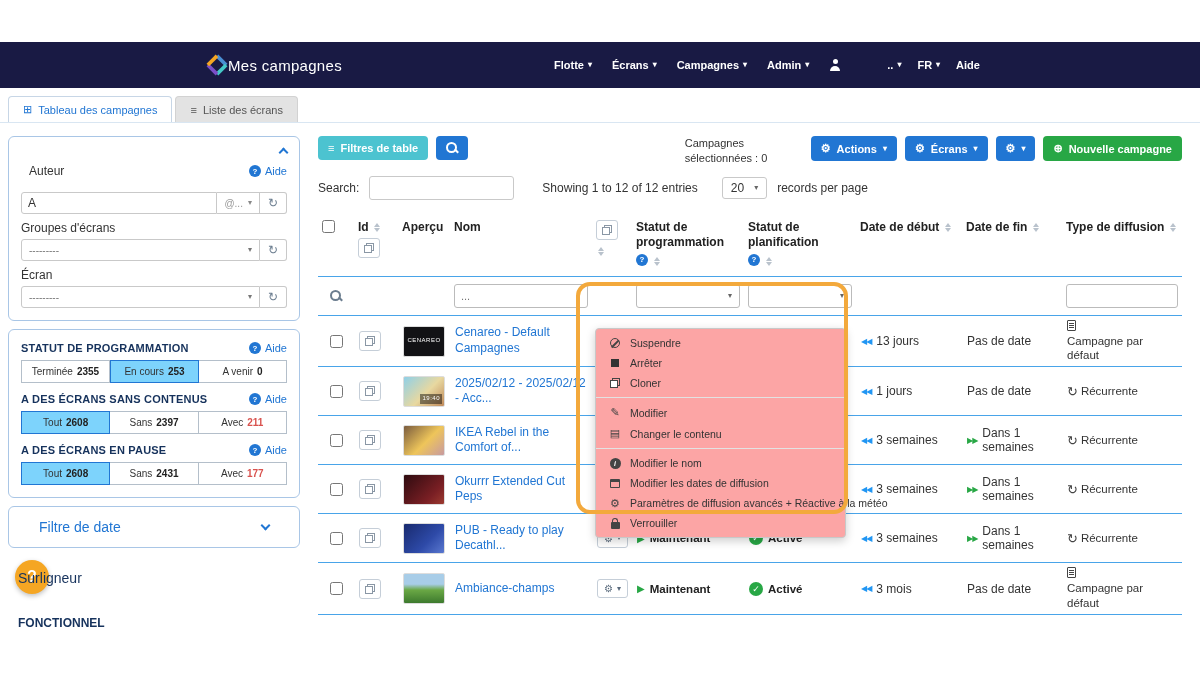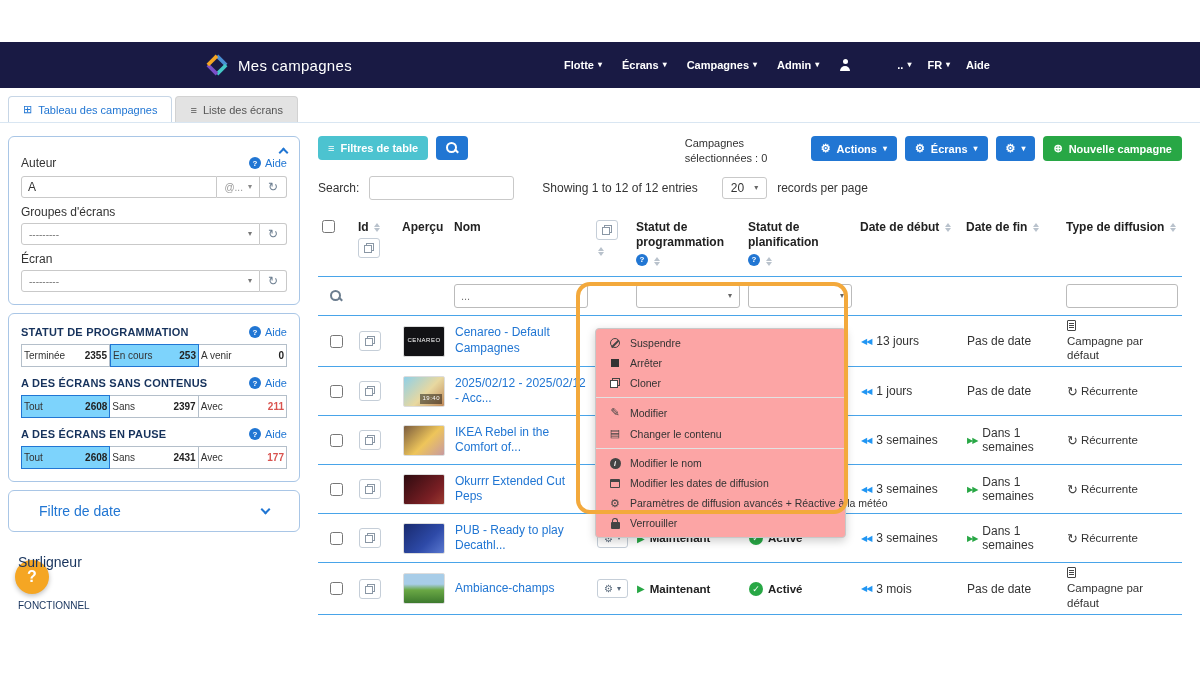--- a/index.html
+++ b/index.html
@@ -1,21 +1,21 @@
 <!DOCTYPE html>
 <html><head>
 <meta charset="utf-8">
 <style>
   *{box-sizing:border-box;margin:0;padding:0}
   html,body{width:1200px;height:675px;background:#fff;font-family:"Liberation Sans",sans-serif;overflow:hidden}
   .page{position:relative;width:1200px;height:675px;background:#fff;overflow:hidden}
 
   
   .topbar{position:absolute;top:42px;left:0;width:1200px;height:46px;background:#191a44;display:flex;align-items:center;color:#fff}
-  .brand{display:flex;align-items:center;gap:10px;margin-left:206px;font-size:15px;letter-spacing:.3px}
+  .brand{display:flex;align-items:center;margin-left:206px;font-size:15px;letter-spacing:.3px}
   .nav-main{display:flex;align-items:center;gap:20px;margin-left:212px;font-size:11px;font-weight:bold}
   .nav-right{display:flex;align-items:center;gap:16px;margin-left:46px;font-size:11px;font-weight:bold}
   .nav-item{display:flex;align-items:center;gap:4px;cursor:pointer;white-space:nowrap}
   .caret{font-size:8px;line-height:1}
   .ic-person{position:relative;width:12px;height:12px;display:inline-block}
   .ic-person:before{content:"";position:absolute;left:3.5px;top:0;width:5px;height:5px;border-radius:50%;background:#fff}
   .ic-person:after{content:"";position:absolute;left:1px;bottom:0;width:10px;height:5px;border-radius:5px 5px 0 0;background:#fff}
 
   
   .tabbar{position:absolute;top:96px;left:8px;display:flex;gap:3px;z-index:2}
@@ -36,29 +36,29 @@
   .fieldlabel{font-size:12px;color:#333;margin:7px 0 4px}
   .igroup{display:flex;align-items:stretch}
   .igroup input{flex:1;min-width:0;border:1px solid #c9c9c9;border-radius:3px 0 0 3px;padding:3px 6px;font-size:12px;color:#333;outline:none}
   .addon{display:flex;align-items:center;gap:5px;border:1px solid #c9c9c9;border-left:none;padding:3px 7px;font-size:10px;color:#999;background:#fff}
   .addon .caret{color:#888}
   .btn-refresh{display:flex;align-items:center;justify-content:center;border:1px solid #c9c9c9;border-left:none;border-radius:0 3px 3px 0;background:#fff;padding:3px 8px;font-size:12px;color:#6b7d8f;cursor:pointer}
   .fakesel{flex:1;display:flex;justify-content:space-between;align-items:center;border:1px solid #c9c9c9;border-radius:3px 0 0 3px;padding:4px 7px;font-size:10px;color:#777;background:#fff;cursor:pointer}
   .sb-title{font-size:11px;font-weight:bold;color:#16325c;letter-spacing:.2px}
   .sb-head{display:flex;justify-content:space-between;align-items:center;margin-top:10px}
   .trio{display:flex;margin-top:6px}
-  .trio .trio-btn{flex:1;display:flex;justify-content:space-between;align-items:center;gap:4px;background:#fff;border:1px solid #b4bfca;padding:5px 2px;font-size:10px;color:#333;cursor:pointer;font-family:inherit}
+  .trio .trio-btn{flex:1;display:flex;justify-content:center;align-items:center;gap:4px;background:#fff;border:1px solid #b4bfca;padding:5px 2px;font-size:10px;color:#333;cursor:pointer;font-family:inherit}
   .trio .trio-btn + .trio-btn{border-left:none}
   .trio .trio-btn.on{background:#7dd3fc;border:1px solid #2176d3}
   .trio b{font-size:10px;color:#222}
   .trio b.red{color:#d9534f}
   .datefilter-card{padding:12px 30px}
   .datefilter-title{color:#2176d3;font-size:14px}
   .surligneur{margin:22px 0 0 10px;font-size:14px;color:#16325c;position:relative;z-index:6}
-  .fonctionnel{margin:30px 0 0 10px;font-size:10px;font-weight:normal;color:#16325c;position:relative;z-index:6}
+  .fonctionnel{margin:30px 0 0 10px;font-size:12px;font-weight:bold;color:#16325c;position:relative;z-index:6}
   .fab{position:absolute;left:15px;top:560px;width:34px;height:34px;border-radius:50%;background:#f5a623;color:#fff;font-size:16px;font-weight:bold;display:flex;align-items:center;justify-content:center;box-shadow:0 2px 5px rgba(0,0,0,.25);z-index:5;cursor:pointer}
 
   
   .main{position:absolute;left:318px;top:128px;width:864px;height:492px;overflow:hidden}
   .tb1{display:flex;align-items:flex-start;gap:8px;padding-top:8px}
   .btn{display:inline-flex;align-items:center;gap:6px;border:none;border-radius:4px;padding:6px 10px;font-size:11px;font-weight:bold;color:#fff;cursor:pointer;font-family:inherit;white-space:nowrap}
   .btn-teal{background:#4cc3d0}
   .btn-blue{background:#2176d3}
   .btn-green{background:#28a745}
   .sel-info{margin-left:auto;width:118px;font-size:11px;color:#333;line-height:1.35;font-weight:normal}
@@ -193,21 +193,21 @@
     </div>
   </div>
   <div class="tab-underline"></div>
 
   <aside class="sidebar">
     <div class="card">
       <div class="row-between" style="justify-content:flex-end">
         <span class="chev up"></span>
       </div>
       <div class="row-between">
-        <span class="fieldlabel" style="margin:0">Auteur</span>
+        <span class="fieldlabel" style="margin:8px">Auteur</span>
         <span class="aide">
             <span class="qmark">?</span>
             <span>Aide</span>
           </span>
       </div>
       <div class="igroup" style="margin-top:6px">
         <input type="text" value="A" style="">
         <span class="addon">
             <span>@...</span>
             <span class="caret">▾</span>

